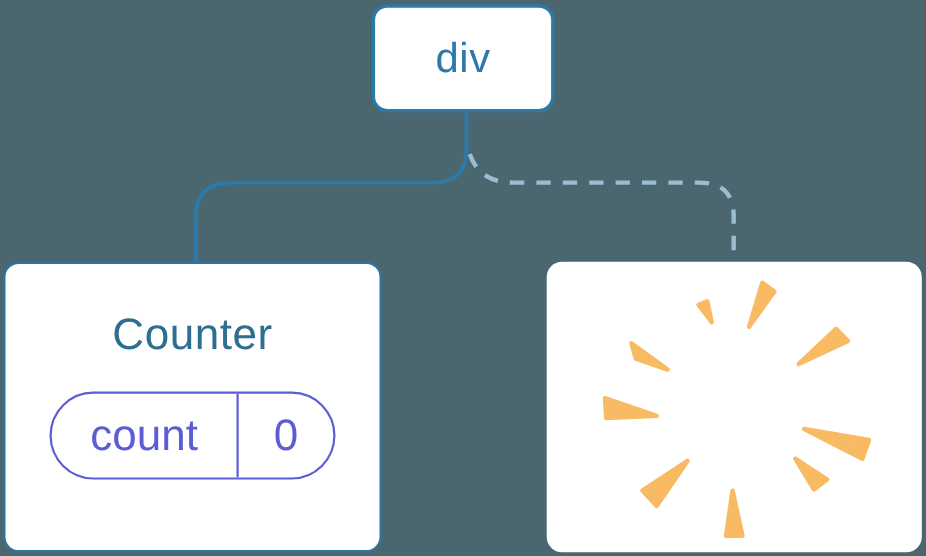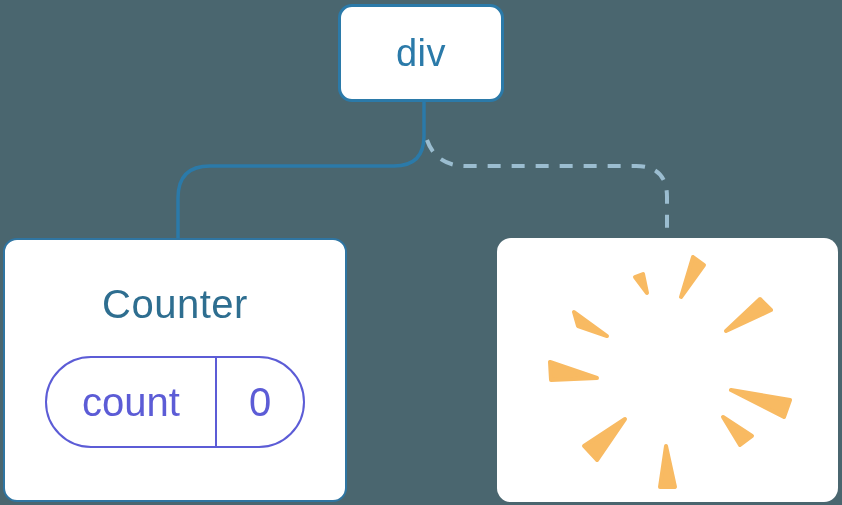--- a/index.html
+++ b/index.html
@@ -70,21 +70,21 @@
     font-size: 40px;
     line-height: 44px;
     font-weight: 500;
     color: #2e6e90;
     letter-spacing: 0.5px;
     text-align: right;
   }
   .state-pill {
     margin-top: 30px;
     width: 260px;
-    height: 92px;
+    height: 80px;
     border: 2.5px solid #5c5cd6;
     border-radius: 52px;
     box-sizing: border-box;
     display: flex;
     align-items: stretch;
     overflow: hidden;
     background: #ffffff;
   }
   .pill-key {
     flex: 1;

